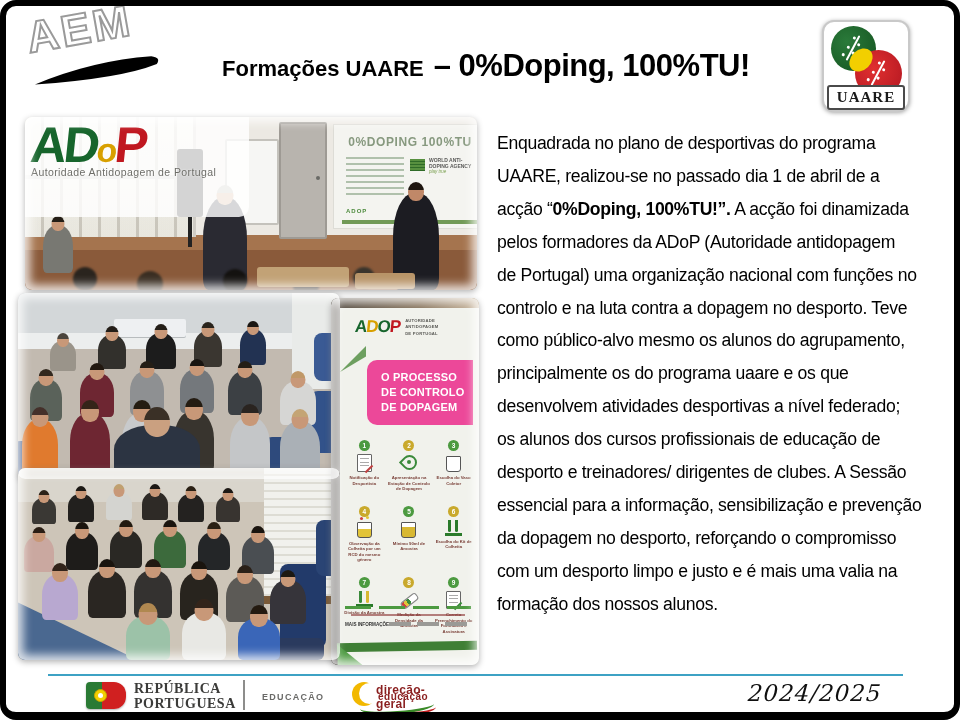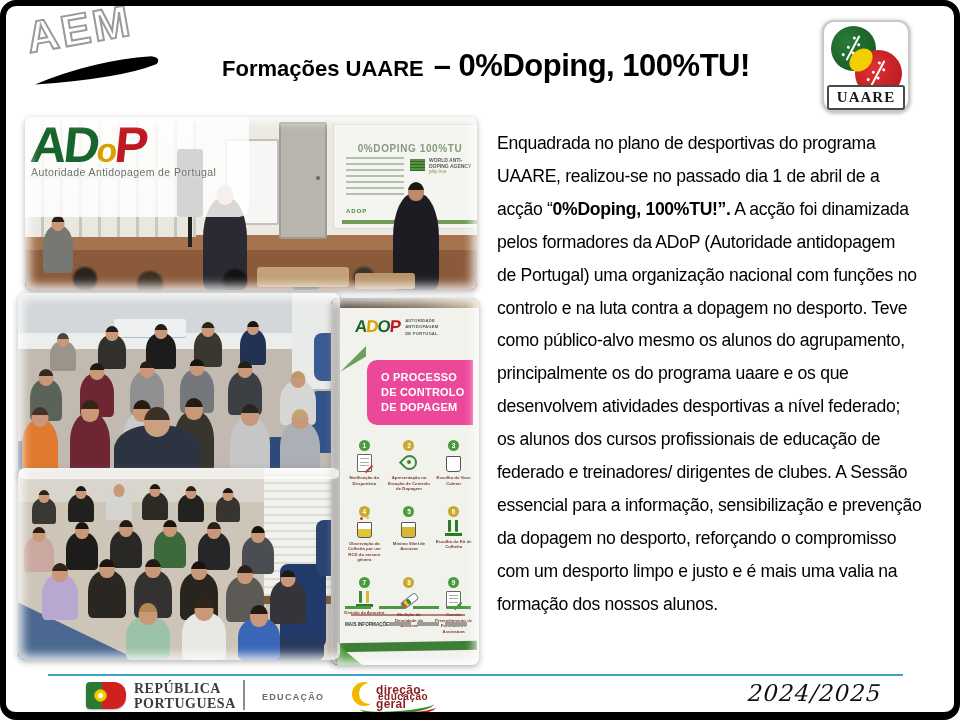--- a/index.html
+++ b/index.html
@@ -55,21 +55,21 @@
                 linear-gradient(#f6f6f2,#eceae4);background-blend-mode:multiply;
      border-right:3px solid #cfccc5;}
   .windows::after{content:"";position:absolute;left:0;right:0;top:58px;height:4px;background:#c9c6bf;}
   .flipchart{position:absolute;left:200px;top:22px;width:50px;height:82px;background:#f6f6f4;
              border:2px solid #c4c2bc;border-radius:2px;}
   .door{position:absolute;left:254px;top:5px;width:44px;height:113px;background:#b8b4ae;
         border:2px solid #9e9a94;border-radius:2px;}
   .door::after{content:"";position:absolute;right:5px;top:52px;width:4px;height:4px;border-radius:50%;background:#6a6a66;}
   .screen{position:absolute;left:308px;top:7px;width:152px;height:103px;background:#f4f4f0;
           border:1px solid #dddcd6;}
-  .screen-title{margin-top:18px;text-align:center;font-size:10px;font-weight:700;
+  .screen-title{margin-top:10px;text-align:center;font-size:12px;font-weight:700;
                 color:#87997f;letter-spacing:.6px;}
   .screen-par{position:absolute;left:12px;top:32px;width:58px;height:40px;
      background:repeating-linear-gradient(180deg,#9fb49b 0 1.6px,transparent 1.6px 6px);opacity:.8;}
   .wada{position:absolute;right:10px;top:32px;width:66px;display:flex;gap:4px;}
   .wada-mark{width:15px;height:12px;margin-top:2px;
      background:repeating-linear-gradient(180deg,#57903f 0 2px,#2f6b28 2px 3px);}
   .wada-name{font-size:5px;font-weight:700;color:#5a5a58;line-height:1.2;width:44px;}
   .wada-tag{font-size:4.5px;color:#7aa050;font-style:italic;}
   .screen-brand{position:absolute;left:12px;bottom:14px;font-size:6px;font-weight:800;color:#4c8a3c;letter-spacing:1px;}
   .screen-bar{position:absolute;left:8px;right:8px;bottom:4px;height:4px;background:#5a8a3c;opacity:.85;}
@@ -388,21 +388,21 @@
     <div class="tl">Enquadrada no plano de desportivas do programa</div>
     <div class="tl">UAARE, realizou-se no passado dia 1 de abril de a</div>
     <div class="tl">acção “<b>0%Doping, 100%TU!”.</b> A acção foi dinamizada</div>
     <div class="tl">pelos formadores da ADoP (Autoridade antidopagem</div>
     <div class="tl">de Portugal) uma organização nacional com funções no</div>
     <div class="tl">controlo e na luta contra a dopagem no desporto. Teve</div>
     <div class="tl">como público-alvo mesmo os alunos do agrupamento,</div>
     <div class="tl">principalmente os do programa uaare e os que</div>
     <div class="tl">desenvolvem atividades desportivas a nível federado;</div>
     <div class="tl">os alunos dos cursos profissionais de educação de</div>
-    <div class="tl">federado e treinadores/ dirigentes de clubes. A Sessão</div>
+    <div class="tl">desporto e treinadores/ dirigentes de clubes. A Sessão</div>
     <div class="tl">essencial para a informação, sensibilização e prevenção</div>
     <div class="tl">da dopagem no desporto, reforçando o compromisso</div>
     <div class="tl">com um desporto limpo e justo e é mais uma valia na</div>
     <div class="tl">formação dos nossos alunos.</div>
   </div>
 
 <div class="fline"></div>
 <div class="flag"></div>
 <div class="gov">
   <div>REPÚBLICA</div>

